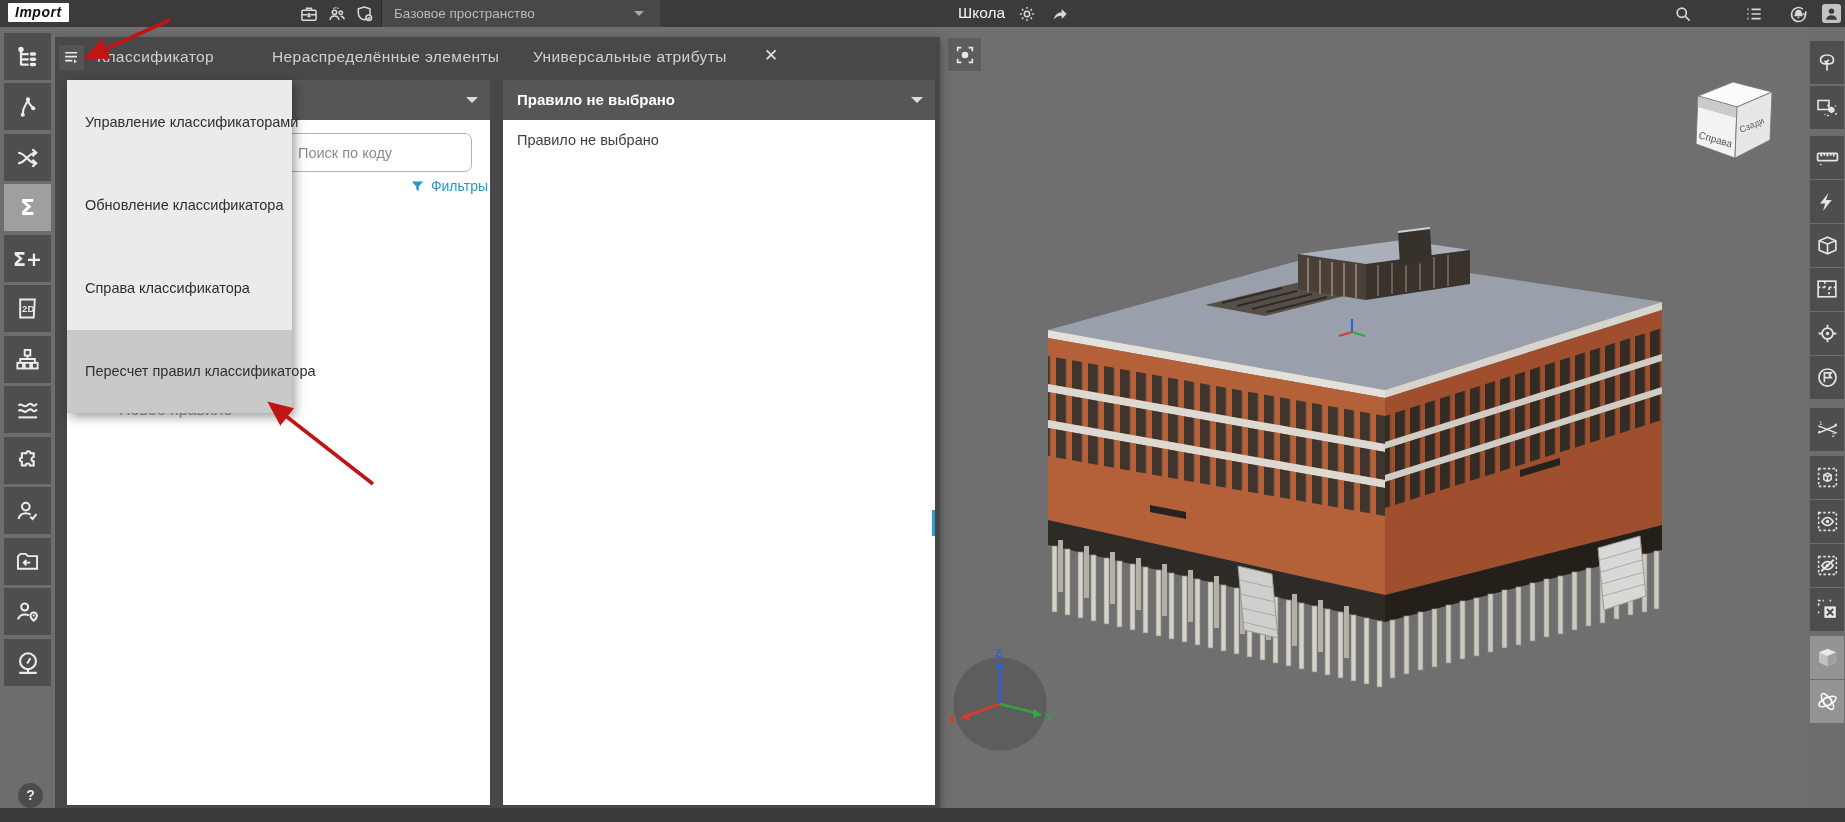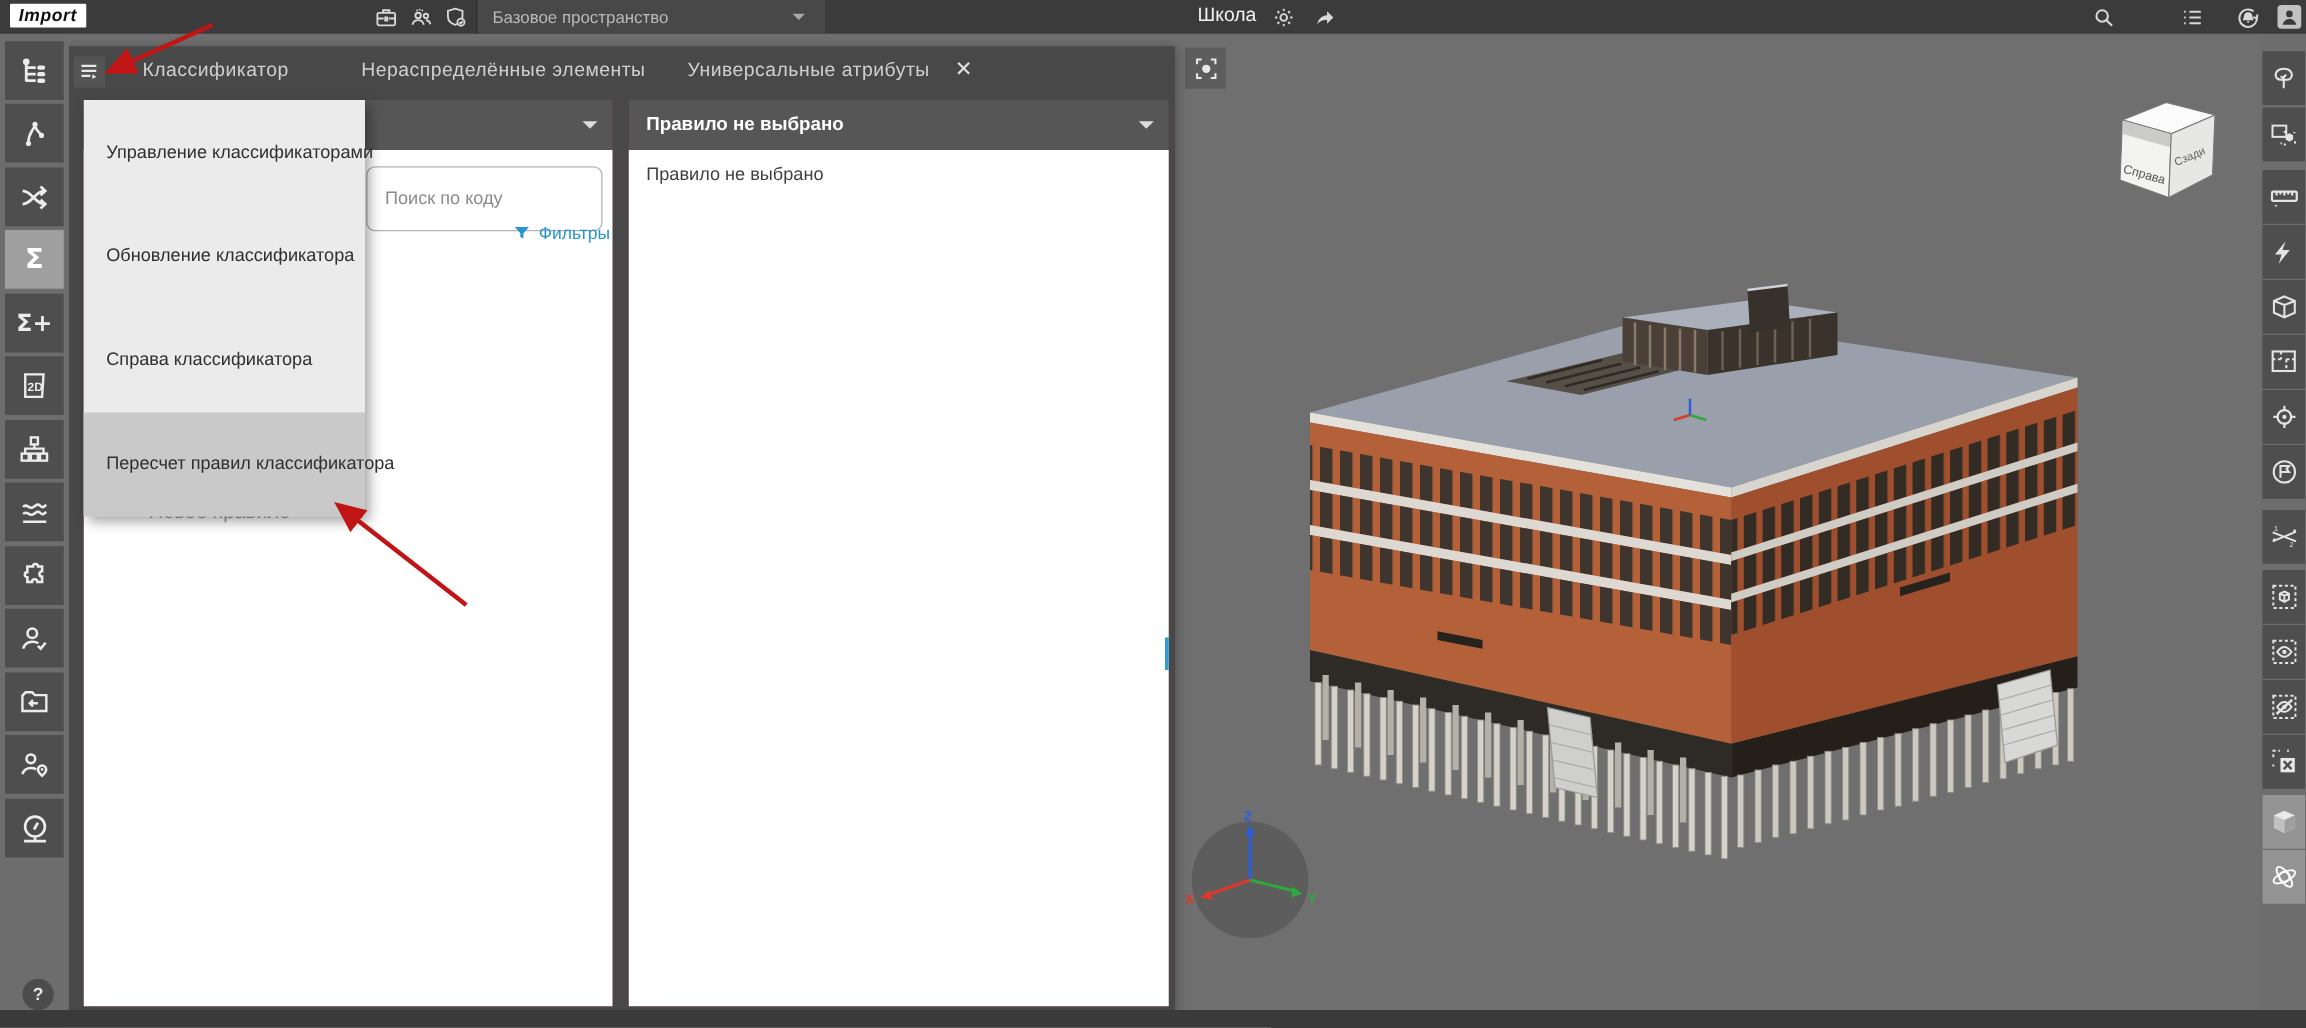--- a/index.html
+++ b/index.html
@@ -16,28 +16,28 @@
   
   .rail{position:absolute;left:0;top:27px;width:55px;height:795px;background:#6d6d6d;z-index:20;}
   .rbtn{position:absolute;left:4px;width:47px;height:47px;background:#4e4e4e;color:#ececec;display:flex;align-items:center;justify-content:center;}
   .rbtn.sel{background:#9f9f9f;color:#fff;}
   .glyph{font-size:22px;font-weight:bold;font-family:"DejaVu Sans",sans-serif;}
   .help{position:absolute;left:18px;top:756px;width:25px;height:25px;border-radius:50%;background:#4c4c4c;color:#e8e8e8;font-weight:bold;font-size:14px;text-align:center;line-height:25px;}
   
   .win{position:absolute;left:55px;top:37px;width:885px;height:773px;background:#484848;z-index:10;box-shadow:0 2px 10px rgba(0,0,0,.35);}
   .tabbar{position:absolute;left:0;top:0;width:885px;height:39px;}
   .hamb{position:absolute;left:4px;top:8px;width:25px;height:25px;background:#545454;color:#e8e8e8;display:flex;align-items:center;justify-content:center;}
-  .tab{position:absolute;top:0;height:39px;line-height:39px;color:#d0d0d0;font-size:15.5px;letter-spacing:.4px;white-space:nowrap;margin-left:17px;}
+  .tab{position:absolute;top:0;height:39px;line-height:39px;color:#d0d0d0;font-size:15.5px;letter-spacing:.4px;white-space:nowrap;}
   .close{position:absolute;left:703px;top:6px;width:26px;height:26px;color:#e0e0e0;font-size:17px;text-align:center;line-height:26px;}
-  .panel{position:absolute;background:#7f1d1d;}
+  .panel{position:absolute;background:#fef9c3;}
   .phead{position:absolute;left:0;top:0;right:0;height:40px;background:#565656;}
   .phead .car{position:absolute;right:12px;top:17px;border:6px solid transparent;border-top-color:#dcdcdc;}
   .phead .ht{color:#fff;font-weight:bold;font-size:15px;line-height:40px;padding-left:14px;}
   .pbody{position:absolute;left:0;top:40px;right:0;bottom:0;background:#fff;}
-  .search{position:absolute;left:226px;top:13px;width:189px;height:52px;border:1px solid #b3b3b3;border-radius:7px;padding:0 14px;font-size:14.5px;color:#333;outline:none;}
+  .search{position:absolute;left:216px;top:13px;width:189px;height:39px;border:1px solid #b3b3b3;border-radius:7px;padding:0 14px;font-size:14.5px;color:#333;outline:none;}
   .search::placeholder{color:#8b8b8b;}
   .filters{position:absolute;right:2px;top:58px;color:#2795cc;font-size:14px;display:flex;align-items:center;gap:6px;}
   .newrule{position:absolute;left:52px;top:281px;color:#9b9b9b;font-size:16px;white-space:nowrap;}
   .bluetick{position:absolute;right:0px;top:390px;width:3px;height:26px;background:#2e9bd6;}
   .bodytxt{position:absolute;left:14px;top:12px;color:#3f3f3f;font-size:14.5px;}
   
   .menu{position:absolute;left:67px;top:80px;width:225px;height:333px;background:#ebebeb;z-index:40;box-shadow:3px 4px 10px rgba(0,0,0,.38);display:flex;flex-direction:column;}
   .mi{flex:1;display:flex;align-items:center;padding-left:18px;font-size:14.5px;color:#2f2f2f;white-space:nowrap;}
   .mi.hl{background:#c9c9c9;}
   

